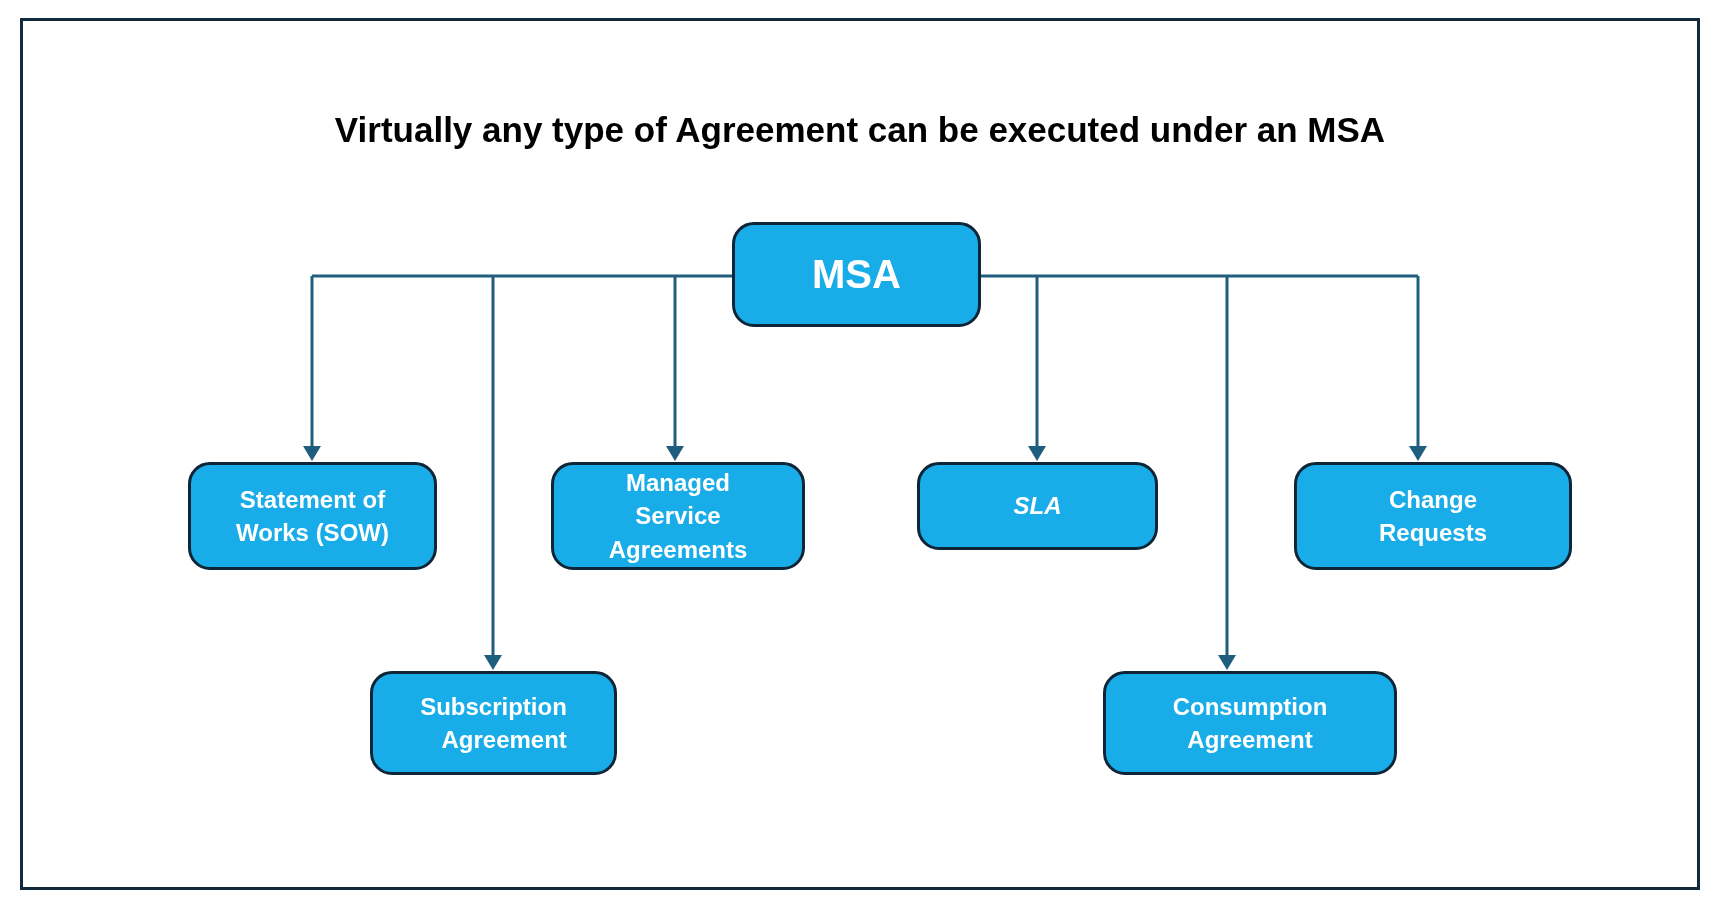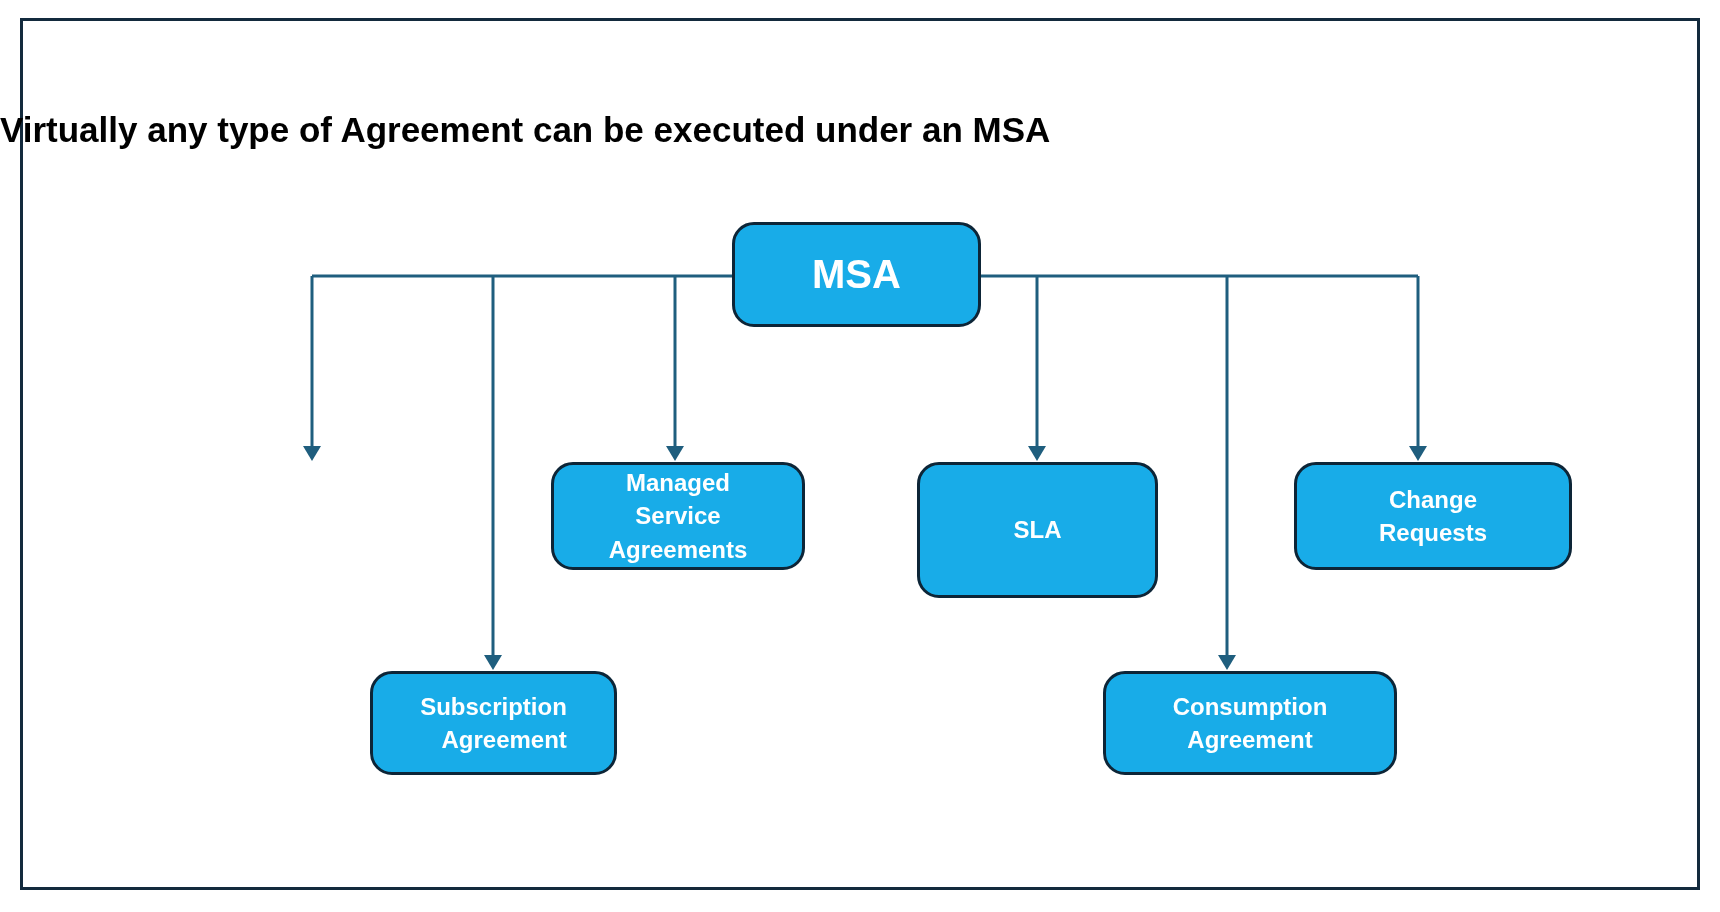--- a/index.html
+++ b/index.html
@@ -12,21 +12,21 @@
     --bg:#FFFFFF;
   }
   html,body{margin:0;padding:0;background:var(--bg);}
   body{font-family:"Liberation Sans",sans-serif;width:1720px;height:912px;overflow:hidden;}
   .canvas{position:relative;width:1720px;height:912px;background:var(--bg);}
   .frame{
     position:absolute;left:20px;top:18px;width:1680px;height:872px;
     border:3px solid var(--frame);box-sizing:border-box;background:transparent;
   }
   .title{
-    position:absolute;left:0;right:0;top:110px;
+    position:absolute;left:0;right:0;top:110px;text-align:center;
     font-size:35px;font-weight:700;color:var(--titlec);letter-spacing:0;
   }
   svg.connectors{position:absolute;left:0;top:0;width:1720px;height:912px;}
   svg.connectors line{stroke:var(--conn);stroke-width:3;}
   svg.connectors polygon{fill:var(--conn);}
   .node{
     position:absolute;background:var(--fill);
     border:3px solid var(--nborder);border-radius:22px;box-sizing:border-box;
     display:flex;align-items:center;justify-content:center;
     color:var(--ntext);font-weight:600;font-size:24px;line-height:1.38;
@@ -65,28 +65,32 @@
 
       <line x1="1418" y1="276" x2="1418" y2="449"></line>
       <polygon points="1409,446 1427,446 1418,461"></polygon>
     </g>
   </svg>
 
   <div class="node root" style="left:732px;top:222px;width:249px;height:105px;">
     <span>MSA</span>
   </div>
 
+  <div class="node" style="left:188px;top:462px;width:249px;height:108px;">
+    <span>Statement of
+Works (SOW)</span>
+  </div>
 
   <div class="node" style="left:551px;top:462px;width:254px;height:108px;">
     <span>Managed
 Service
 Agreements</span>
   </div>
 
-  <div class="node" style="left:917px;top:462px;width:241px;height:136px;">
+  <div class="node" style="left:917px;top:462px;width:241px;height:88px;font-style:italic;">
     <span>SLA</span>
   </div>
 
   <div class="node" style="left:1294px;top:462px;width:278px;height:108px;">
     <span>Change
 Requests</span>
   </div>
 
   <div class="node" style="left:370px;top:671px;width:247px;height:104px;text-align:right;">
     <span>Subscription

